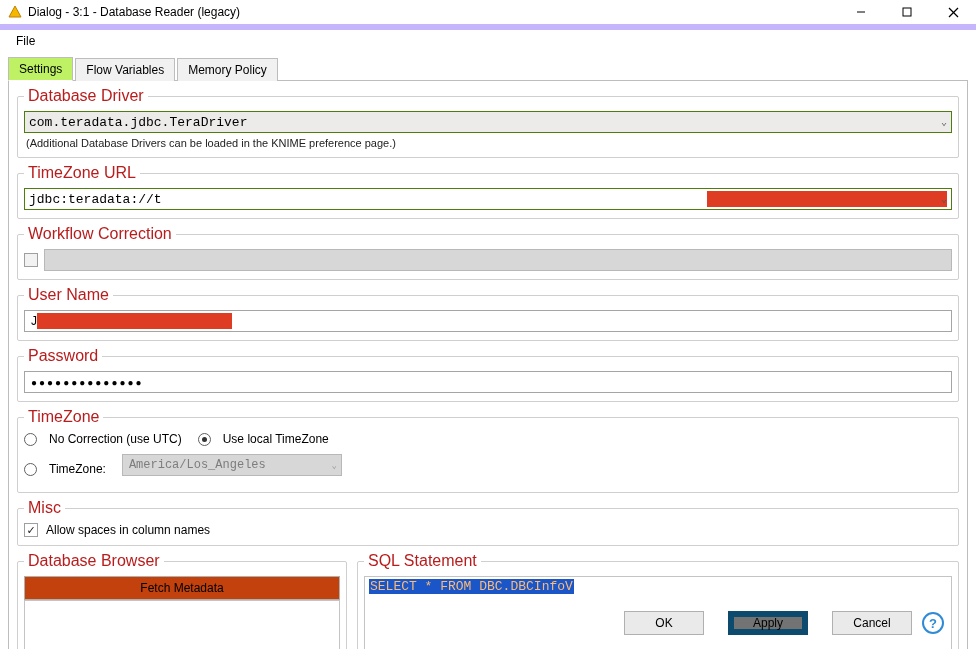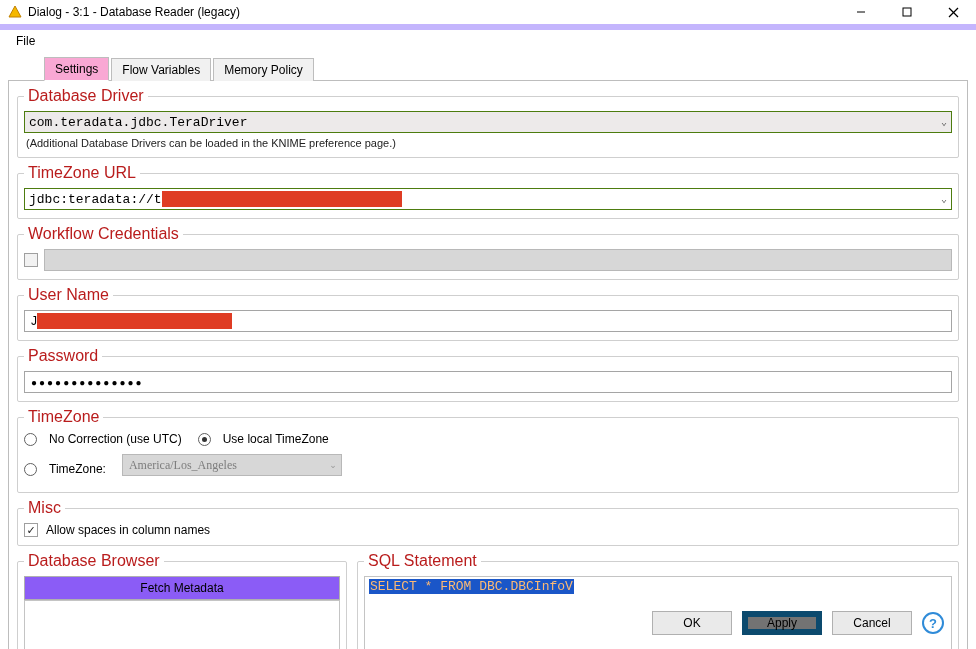--- a/index.html
+++ b/index.html
@@ -40,24 +40,23 @@
   .tab {
     padding: 4px 10px;
     border: 1px solid #bdbdbd;
     border-bottom: none;
     background: #f1f1f1;
     margin-right: 2px;
     position: relative;
     top: 1px;
   }
   .tab.active {
-    background: #f9a8d4;
+    background: #bef264;
     border-bottom: 1px solid #fff;
     top: 1px;
-    margin-left: 36px;
   }
   .tabpanel {
     border: 1px solid #bdbdbd;
     padding: 6px 8px 8px 8px;
     position: relative;
     top: 0;
   }
   fieldset {
     border: 1px solid #cfcfcf;
     border-radius: 2px;
@@ -115,30 +114,30 @@
     background: #fff; vertical-align: middle; margin-right: 4px;
   }
   .radio.checked::after {
     content: ""; width: 5px; height: 5px; background: #333; border-radius: 50%;
   }
   .tz-row { display: flex; align-items: flex-end; gap: 16px; margin-bottom: 8px; }
   .tz-inline { display: flex; align-items: center; gap: 8px; }
   .tz-select {
     width: 220px; height: 22px; border: 1px solid #b8b8b8;
     background: #d7d7d7; padding: 0 6px; color: #7d7d7d;
-    font-family: Liberation Serif, serif; font-size: 12px;
+    font-family: Liberation Mono, monospace; font-size: 12px;
     display: flex; align-items: center; position: relative;
   }
   .tz-select .chev { position: absolute; right: 4px; color: #999; font-size: 9px; }
   .lower { display: flex; gap: 10px; }
   .lower .left { width: 330px; display: flex; flex-direction: column; gap: 6px; }
   .lower .right { flex: 1; }
   .fetch-btn {
     width: 100%; height: 24px; border: 1px solid #b0b0b0;
-    background: #8b5cf6; display: flex; align-items: center; justify-content: center;
+    background: #c2410c; display: flex; align-items: center; justify-content: center;
   }
   .tree-area { height: 60px; border: 1px solid #c4c4c4; background: #fff; }
   .sql-area {
     height: 97px; border: 1px solid #c4c4c4; background: #fff;
     padding: 2px 4px; font-family: "Courier New", monospace; font-size: 13px;
     overflow: auto;
   }
   .sql-sel { background: #1a56c8; color: #fdba74; padding: 0 1px; }
   .h-scroll {
     display: flex; align-items: center; height: 18px; margin-top: 2px;
@@ -150,28 +149,29 @@
   }
   .h-scroll .track { flex: 1; height: 16px; background: #e7e7e7; border: 1px solid #ddd; border-left:none; border-right:none;}
   .footer {
     position: absolute; bottom: 14px; right: 32px;
     display: flex; align-items: center; gap: 10px;
   }
   .btn {
     min-width: 80px; height: 24px; border: 1px solid #b0b0b0;
     background: #eaeaea; display: inline-flex; align-items: center; justify-content: center;
     padding: 0 16px;
+    margin-left: 14px;
   }
   .btn.highlight { border: 6px solid #0c4a6e; background: #737373; }
   .help-icon {
     width: 22px; height: 22px; border: 2px solid #2f8bd8; border-radius: 50%;
     display: inline-flex; align-items: center; justify-content: center;
     color: #2f8bd8; font-weight: bold; font-size: 13px;
   }
-  .url-content { display: flex; align-items: center; width: 100%; }
+  .url-content { display: flex; align-items: center; width: 100%; justify-content: space-between; }
 </style>
 </head>
 <body>
 
 <div class="titlebar">
   <span class="app-icon">
     <svg width="14" height="14" viewBox="0 0 14 14">
         <polygon points="7,1 13,12 1,12" fill="#f5b800" stroke="#c08000" stroke-width="1"></polygon>
       </svg>
   </span>
@@ -220,21 +220,21 @@
       <div class="select white">
         <div class="url-content">
           <span>jdbc:teradata://t</span>
           <span class="redact" style="width:240px;margin-left:0;"></span>
         </div>
         <span class="chev">⌄</span>
       </div>
     </fieldset>
 
     <fieldset>
-      <legend>Workflow Credentials</legend>
+      <legend>Workflow Correction</legend>
       <div class="cred-row">
         <span class="chkbox disabled"></span>
         <div class="cred-select"></div>
       </div>
     </fieldset>
 
     <fieldset>
       <legend>User Name</legend>
       <div class="input">
         <span>J</span>

